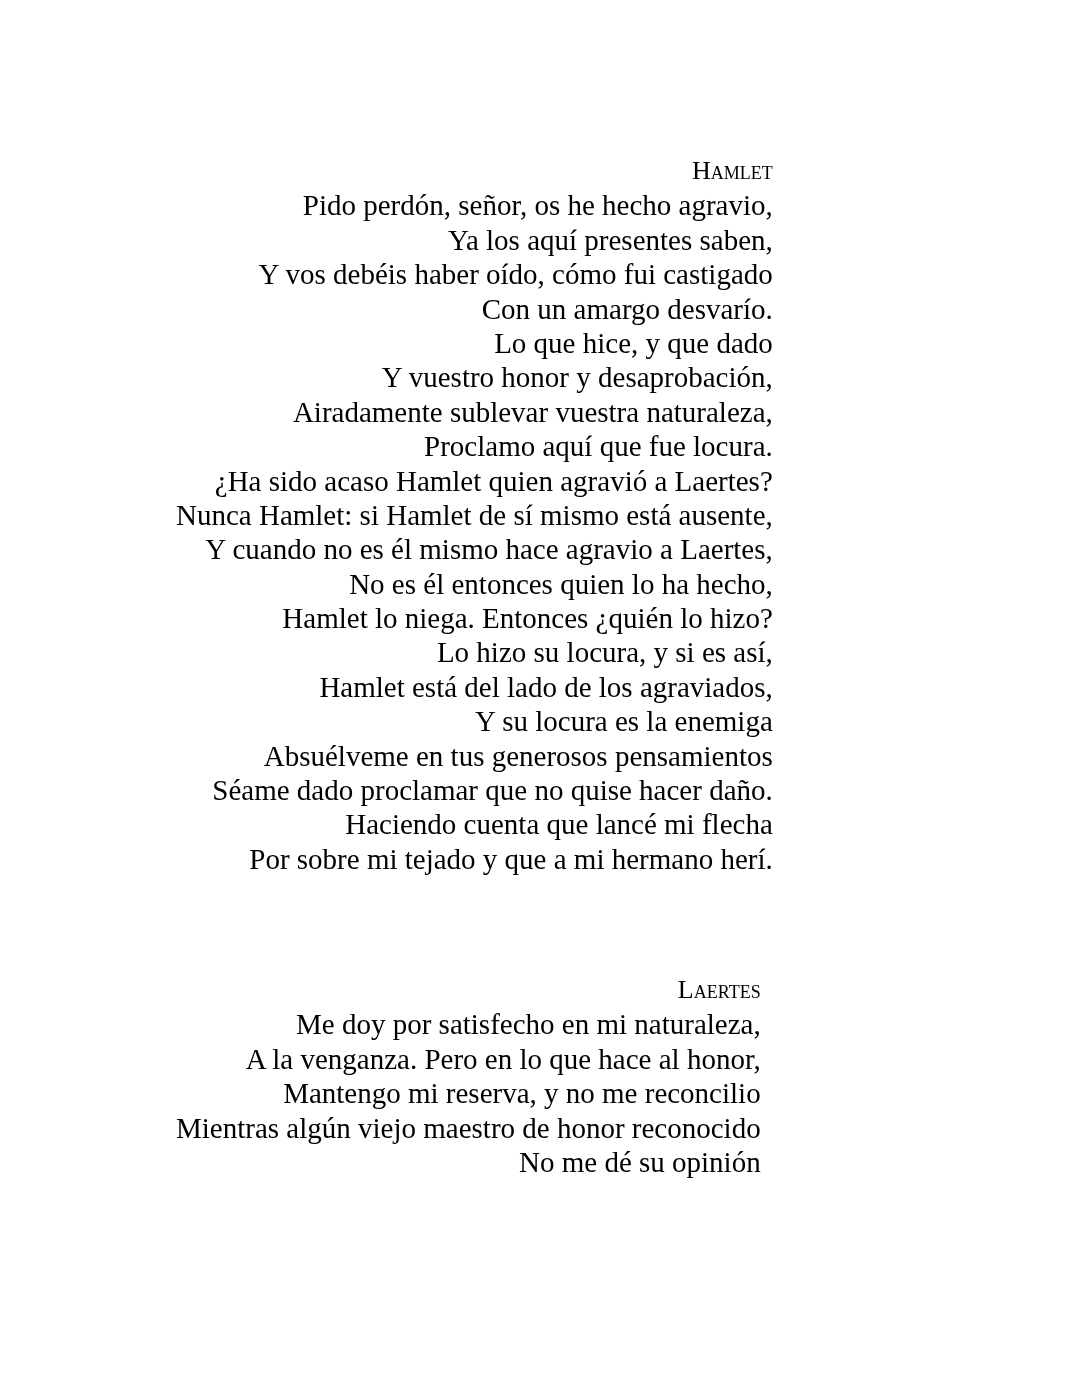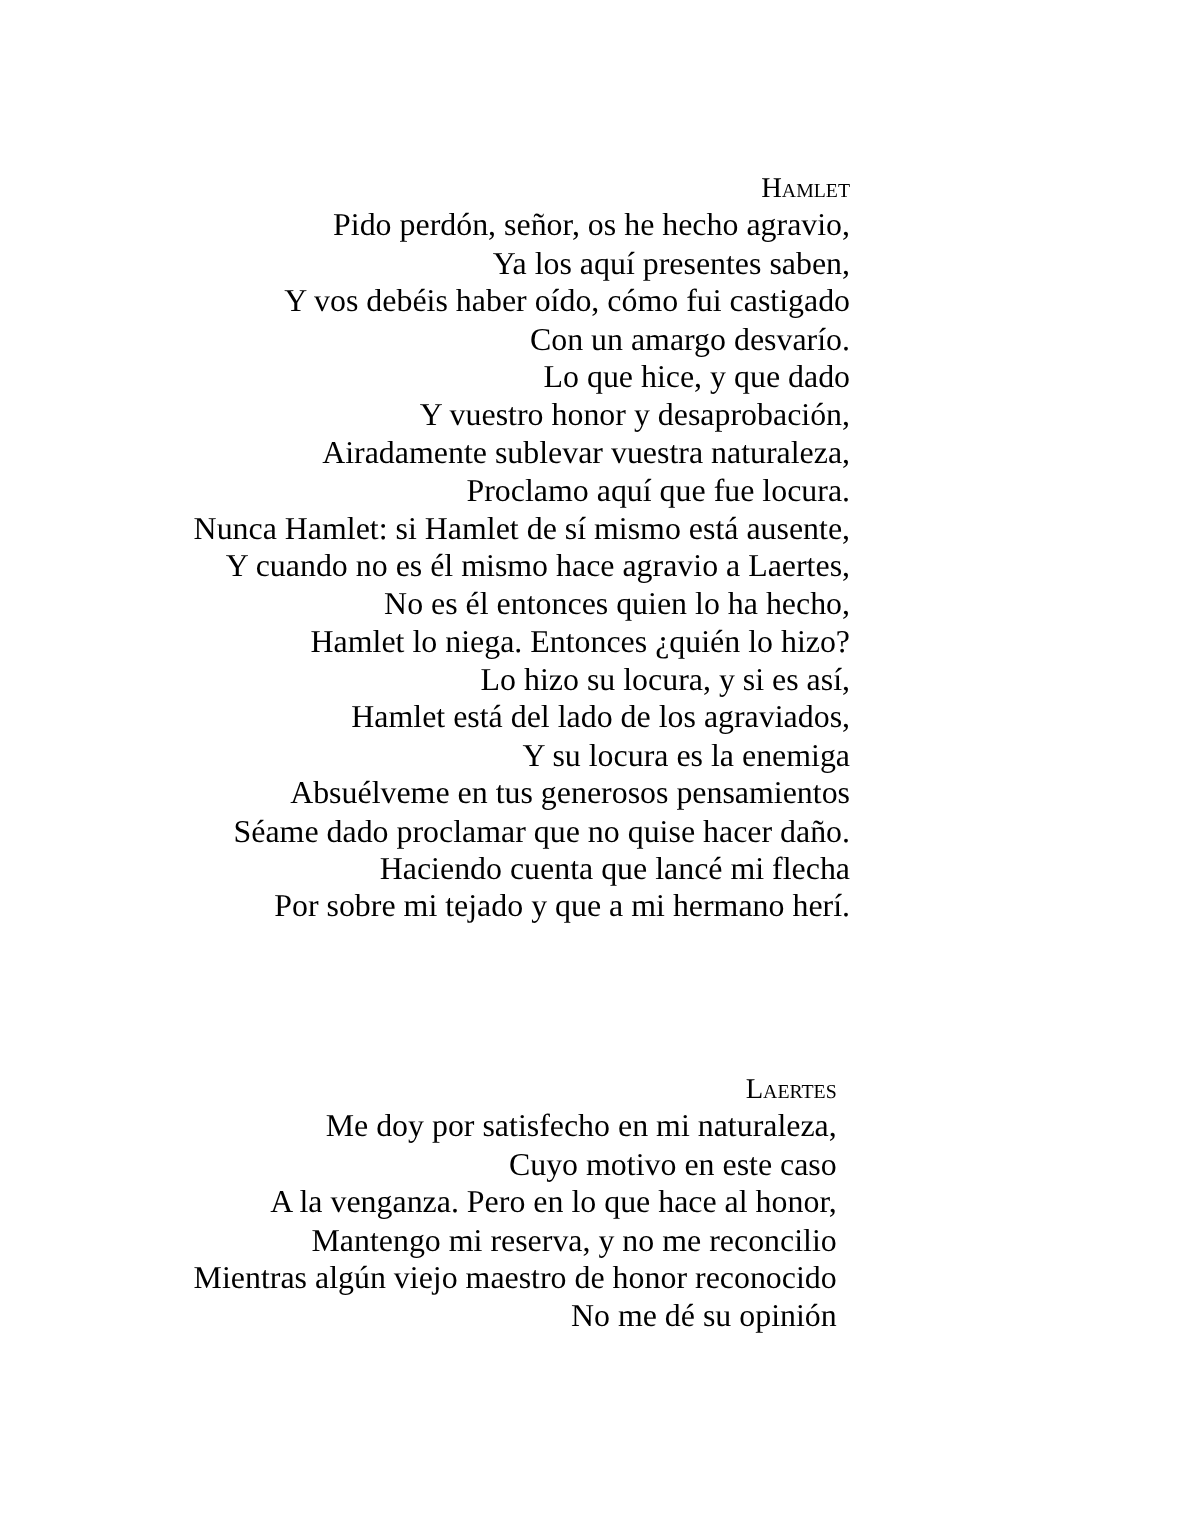--- a/index.html
+++ b/index.html
@@ -58,39 +58,39 @@
     <div class="speaker">Hamlet</div>
     <ul class="verse">
       <li>Pido perdón, señor, os he hecho agravio,</li>
       <li>Ya los aquí presentes saben,</li>
       <li>Y vos debéis haber oído, cómo fui castigado</li>
       <li>Con un amargo desvarío.</li>
       <li>Lo que hice, y que dado</li>
       <li>Y vuestro honor y desaprobación,</li>
       <li>Airadamente sublevar vuestra naturaleza,</li>
       <li>Proclamo aquí que fue locura.</li>
+      <li>¿Ha sido acaso Hamlet quien agravió a Laertes?</li>
       <li>Nunca Hamlet: si Hamlet de sí mismo está ausente,</li>
       <li>Y cuando no es él mismo hace agravio a Laertes,</li>
       <li>No es él entonces quien lo ha hecho,</li>
       <li>Hamlet lo niega. Entonces ¿quién lo hizo?</li>
       <li>Lo hizo su locura, y si es así,</li>
       <li>Hamlet está del lado de los agraviados,</li>
       <li>Y su locura es la enemiga</li>
       <li>Absuélveme en tus generosos pensamientos</li>
       <li>Séame dado proclamar que no quise hacer daño.</li>
       <li>Haciendo cuenta que lancé mi flecha</li>
       <li>Por sobre mi tejado y que a mi hermano herí.</li>
     </ul>
   </section>
 
   <section class="speech" id="speech-laertes">
     <div class="speaker">Laertes</div>
     <ul class="verse">
       <li>Me doy por satisfecho en mi naturaleza,</li>
-      <li>Cuyo motivo en este caso</li>
       <li>A la venganza. Pero en lo que hace al honor,</li>
       <li>Mantengo mi reserva, y no me reconcilio</li>
       <li>Mientras algún viejo maestro de honor reconocido</li>
       <li>No me dé su opinión</li>
     </ul>
   </section>
 
 </div>
 
 </body></html>

